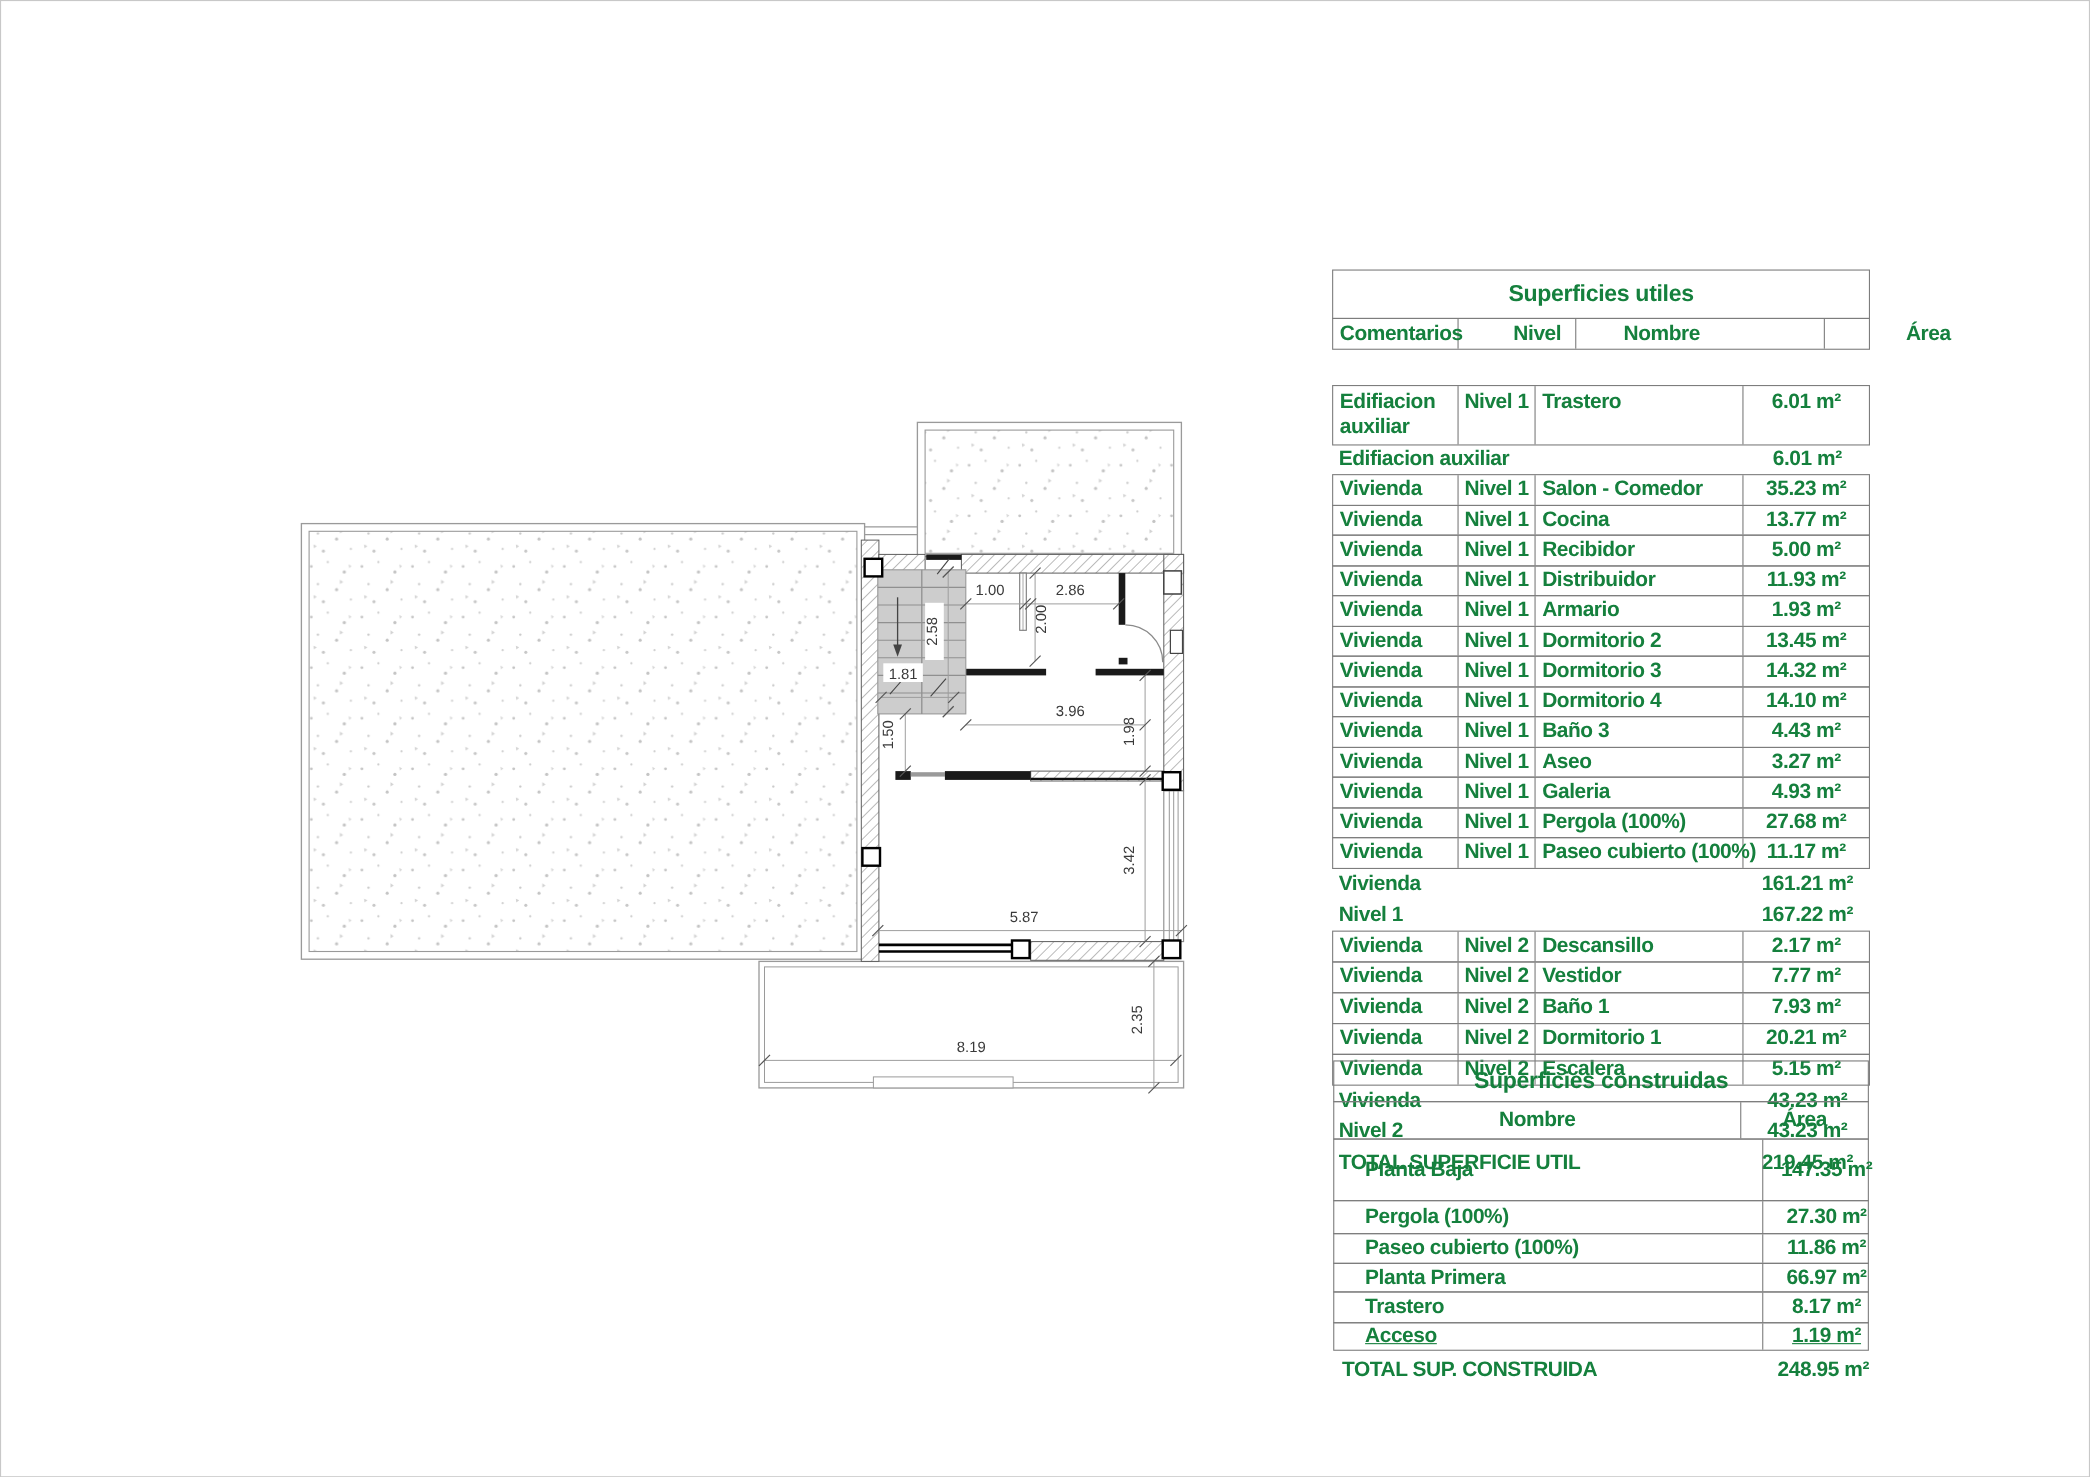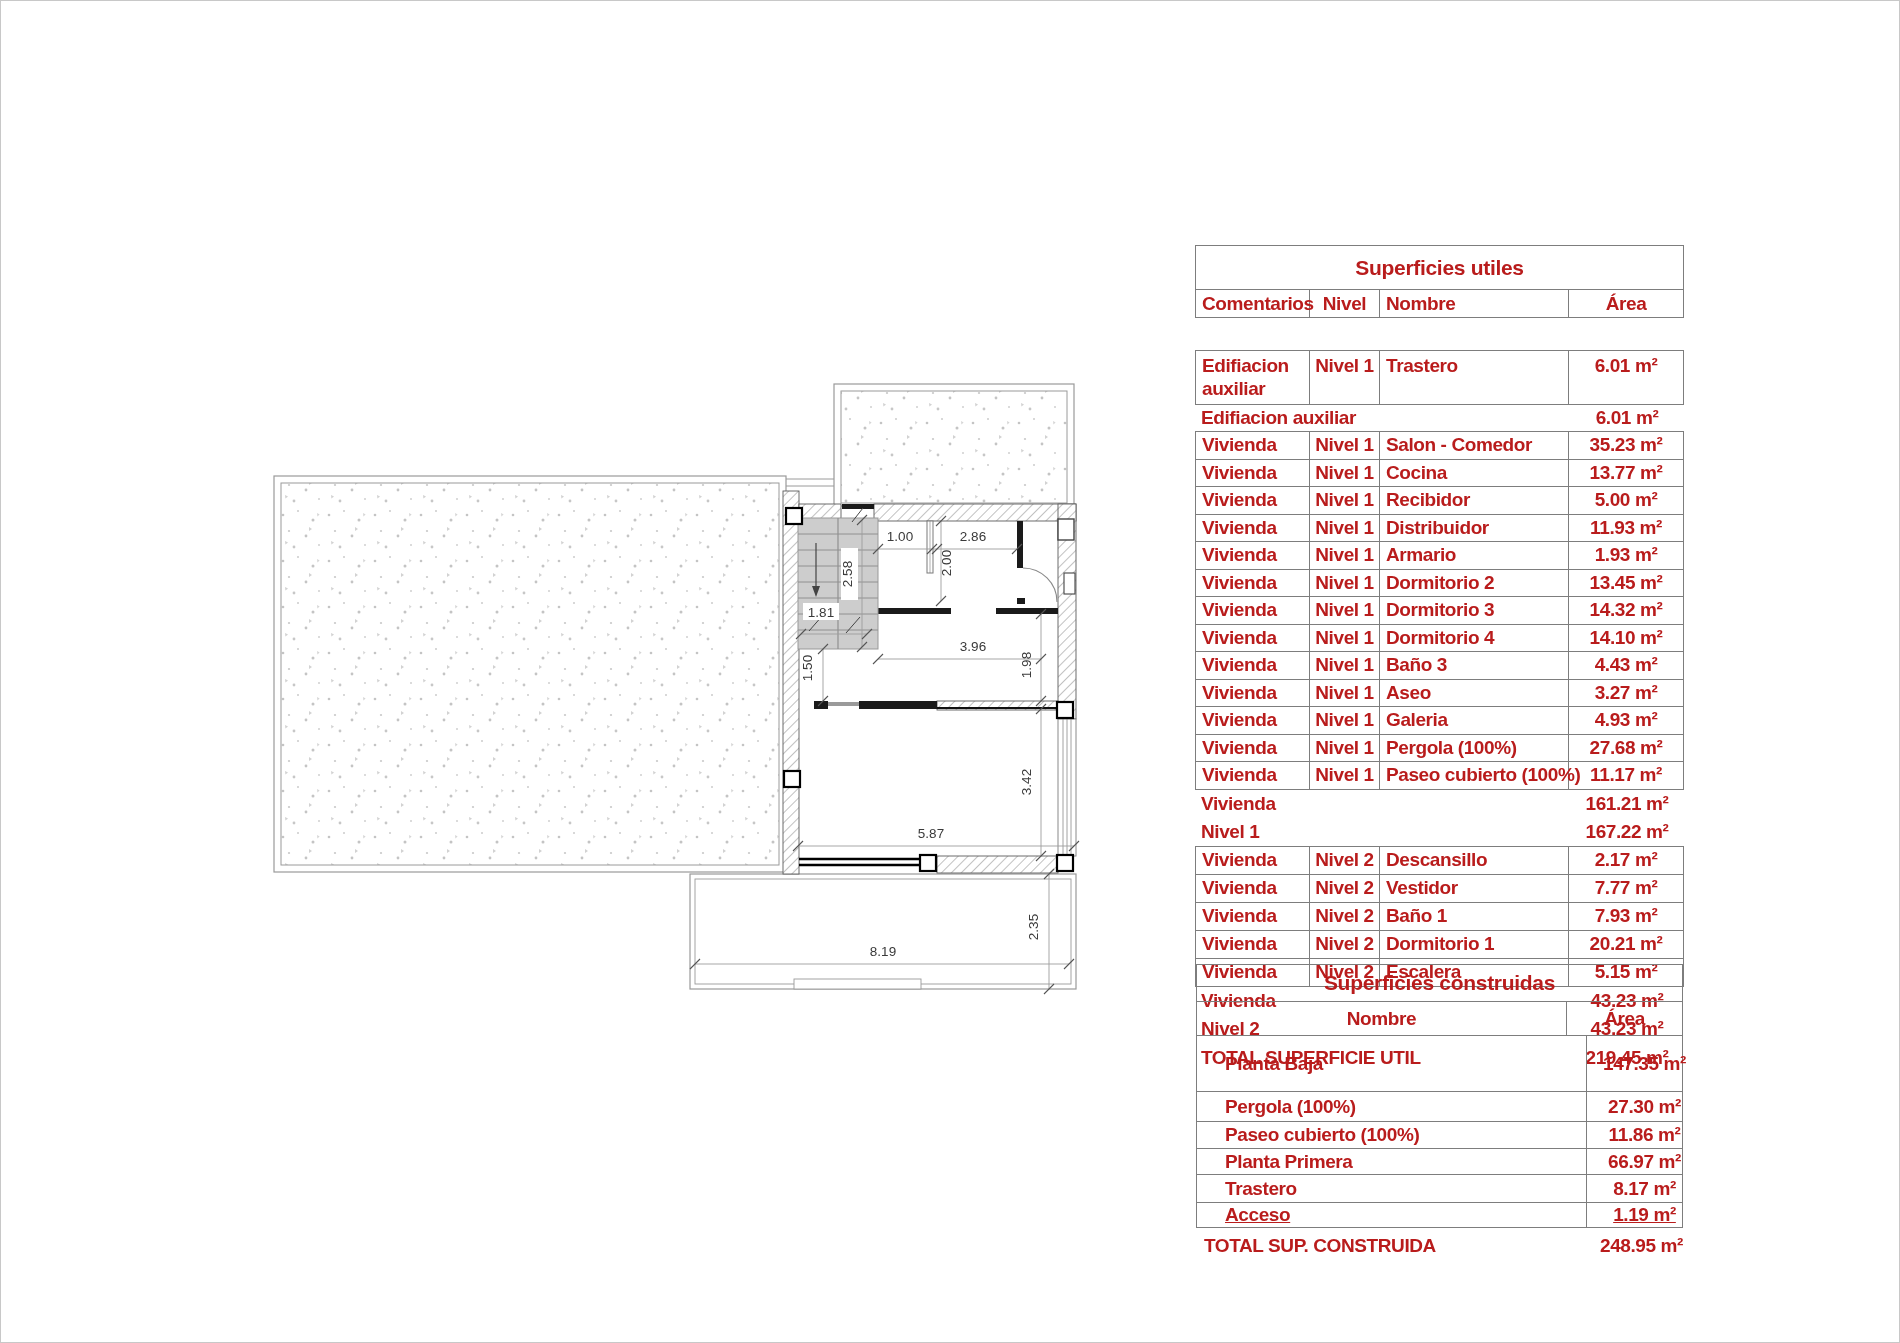--- a/index.html
+++ b/index.html
@@ -2,21 +2,21 @@
 <html><head>
 <meta charset="utf-8">
 <style>
   html,body{margin:0;padding:0;background:#fff;}
   .screen{position:relative;width:1900px;height:1343px;background:#ffffff;
     border:1px solid #c8c8c8;box-sizing:border-box;overflow:hidden;
     font-family:"Liberation Sans",sans-serif;}
   svg text{font-family:"Liberation Sans",sans-serif;}
 
   
-  .tbl{position:absolute;color:#b91c1c;background:transparent;}
+  .tbl{position:absolute;color:#15803d;background:transparent;margin-left:16px;}
   .tbl .title{box-sizing:border-box;border:1px solid #7d7d7d;display:flex;align-items:center;
     justify-content:center;font-weight:bold;font-size:21px;letter-spacing:-0.3px;}
   .tbl .hdr{box-sizing:border-box;border:1px solid #7d7d7d;margin-top:-1px;display:grid;}
   .cellb{font-weight:bold;font-size:19px;letter-spacing:-0.4px;display:flex;align-items:center;
     box-sizing:border-box;overflow:visible;white-space:nowrap;}
   .bR{border-right:1px solid #7d7d7d;}
   .padL{padding-left:6px;}
   .ctr{justify-content:center;}
   .rows{position:relative;}
   .r{box-sizing:border-box;}
@@ -198,21 +198,21 @@
       <text x="1030" y="664" transform="rotate(-90 1030 664)">1.98</text>
       <text x="1030" y="781" transform="rotate(-90 1030 781)">3.42</text>
       <text x="930" y="837">5.87</text>
       <text x="882" y="955">8.19</text>
       <text x="1037" y="926" transform="rotate(-90 1037 926)">2.35</text>
     </g>
   </svg>
 
   <div class="tbl" style="left:1194px;top:244px;width:489px;">
     <div class="title" style="height:45px;">Superficies utiles</div>
-    <div class="hdr" style="height:29px;grid-template-columns:114px 70px 189px 114px;">
+    <div class="hdr" style="height:29px;grid-template-columns:114px 70px 189px 114px;gap:37px;">
       <div class="cellb bR padL">Comentarios</div>
       <div class="cellb bR ctr">Nivel</div>
       <div class="cellb bR padL">Nombre</div>
       <div class="cellb ctr">Área</div>
     </div>
     <div class="rows" style="margin-top:32px;">
         <div class="r bordered grid4 tall" style="height: 55px;">
           <div class="cellb bR padL wrap">Edifiacion auxiliar</div>
           <div class="cellb bR ctr">Nivel 1</div>
           <div class="cellb bR padL">Trastero</div>

